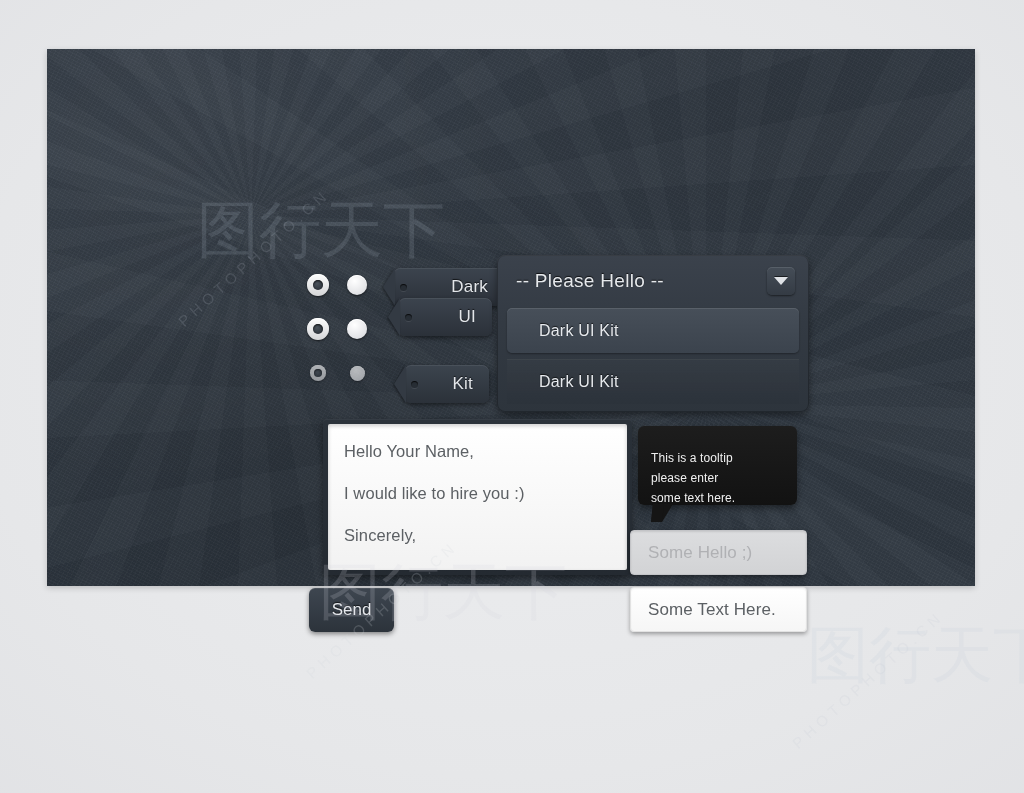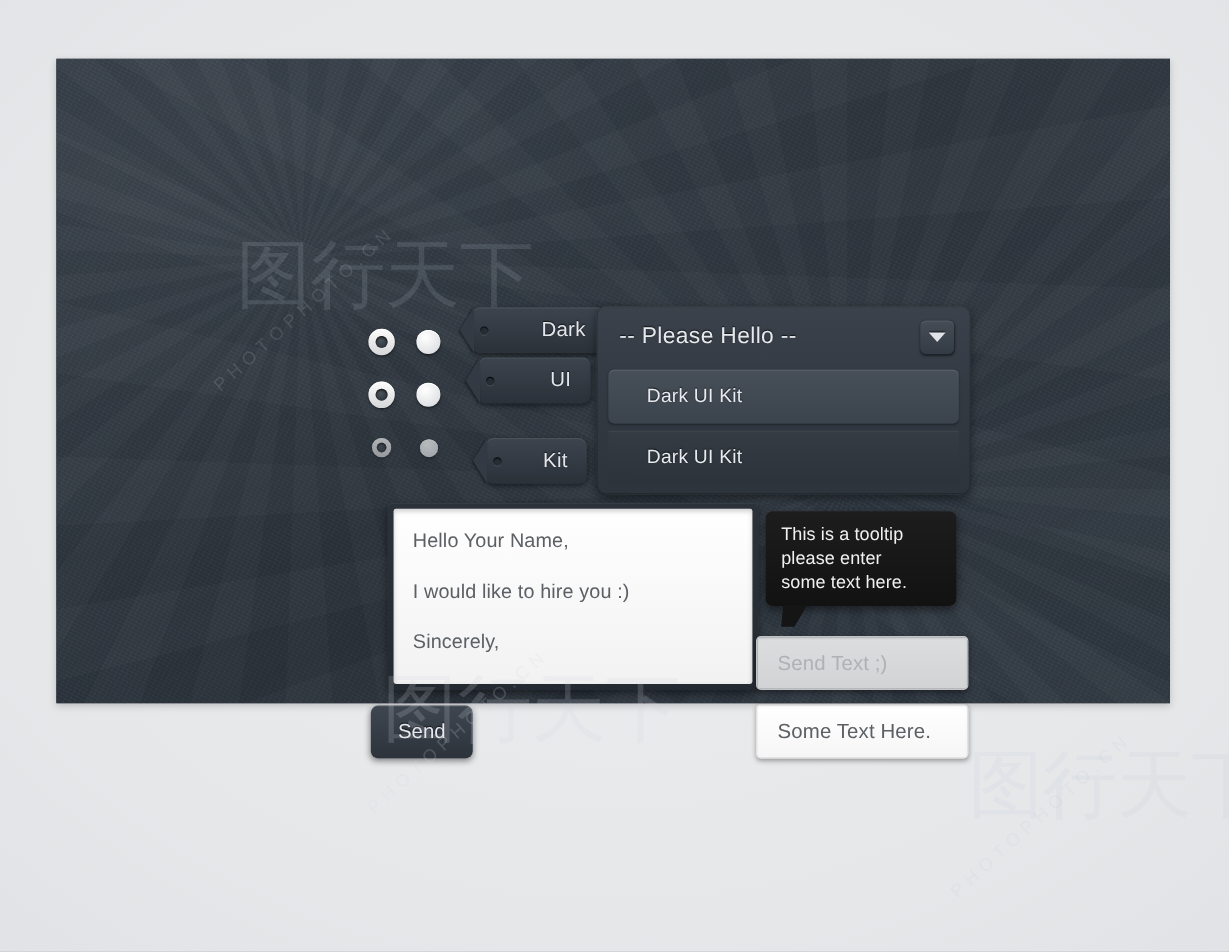--- a/index.html
+++ b/index.html
@@ -110,21 +110,21 @@
   }
   .tag .hole {
     position: absolute;
     left: 6px; top: 50%;
     margin-top: -3.5px;
     width: 7px; height: 7px;
     border-radius: 50%;
     background: #272d34;
     box-shadow: inset 0 1px 1px rgba(0,0,0,0.8), 0 1px 0 rgba(255,255,255,0.09);
   }
-  #tag-dark { left: 347px; top: 207px; width: 94px; align-items: center; }
+  #tag-dark { left: 347px; top: 219px; width: 94px; align-items: center; }
   #tag-ui   { left: 352px; top: 249px; width: 77px; }
   #tag-kit  { left: 358px; top: 316px; width: 68px; }
 
   
   #select {
     position: absolute;
     left: 450px; top: 206px;
     width: 312px; height: 157px;
     border-radius: 8px;
     background: linear-gradient(#3b424c, #333a43 44%, #2d343c);
@@ -242,24 +242,25 @@
     left: 591px; top: 377px;
     width: 159px; height: 79px;
     border-radius: 6px;
     background: linear-gradient(#1d1d1d, #121212);
     padding: 10px 13px;
     box-sizing: border-box;
     box-shadow: 0 3px 7px rgba(0,0,0,0.45);
   }
   #tooltip-text {
     color: #f0f0f0;
-    font-size: 15px;
+    font-size: 12px;
     line-height: 20px;
     letter-spacing: .1px;
     white-space: pre-line;
+    margin-top: 12px;
   }
   #tooltip-tail {
     position: absolute;
     left: 14px; bottom: -17px;
     width: 0; height: 0;
     border-left: 11px solid #151515;
     border-right: 9px solid transparent;
     border-top: 18px solid #151515;
     border-bottom: 0;
     transform: skewX(-6deg);
@@ -392,21 +393,21 @@
   </div>
 
   <div id="tooltip">
     <div id="tooltip-text">This is a tooltip
 please enter
 some text here.</div>
     <span id="tooltip-tail"></span>
   </div>
 
   <div class="lite-input" id="input-placeholder">
-    <span>Send Text ;)</span>
+    <span>Some Hello ;)</span>
   </div>
   <div class="lite-input" id="input-filled">
     <span>Some Text Here.</span>
   </div>
 
   <div class="wm-glyph" id="wm-3g">图行天下</div>
   <div class="wm" id="wm-3">PHOTOPHOTO.CN</div>
 
   <div class="wm-glyph" id="wm-2g">图行天下</div>
   <div class="wm" id="wm-2">PHOTOPHOTO.CN</div>

